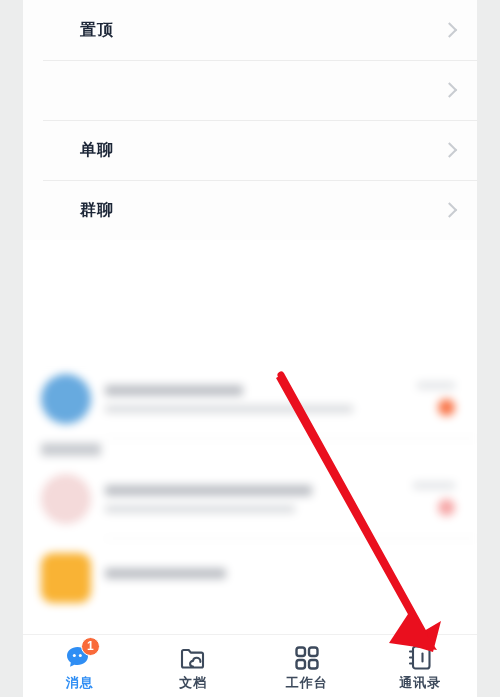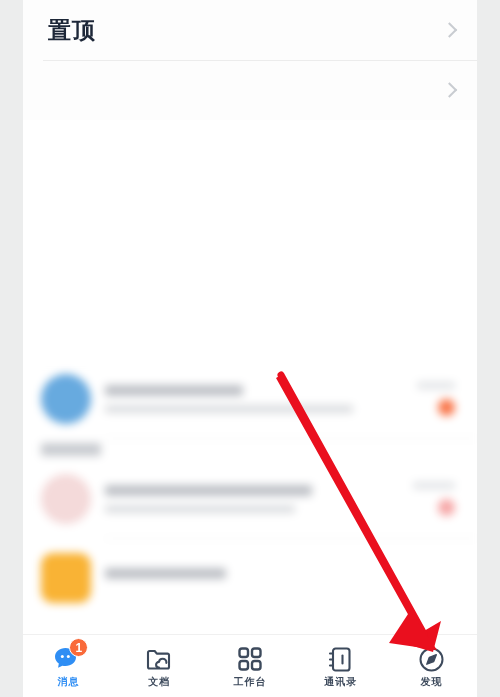--- a/index.html
+++ b/index.html
@@ -31,25 +31,26 @@
     padding-right:20px;
   }
   .settings-row + .settings-row::before {
     content:"";
     position:absolute;
     left:20px; right:0; top:0;
     height:1px;
     background:#ececec;
   }
   .settings-row .label {
-    font-size:23px;
+    font-size:16px;
     font-weight:bold;
     color:#1d2738;
     letter-spacing:1px;
     line-height:1;
+    margin-left:32px;
   }
   .chev {
     position:absolute;
     right:22px; top:50%;
     width:11px; height:11px;
     border-top:2px solid #c9ccd1;
     border-right:2px solid #c9ccd1;
     transform:translateY(-50%) rotate(45deg);
   }
 
@@ -128,21 +129,21 @@
     flex:1;
     display:flex;
     flex-direction:column;
     align-items:center;
     justify-content:center;
     position:relative;
   }
   .tab .ico { height:28px; display:flex; align-items:center; justify-content:center; position:relative; }
   .tab .tlabel {
     margin-top:4px;
-    font-size:10px;
+    font-size:13px;
     font-weight:bold;
     color:#3d4a5c;
     letter-spacing:1px;
     line-height:1;
   }
   .tab.active .tlabel { color:#2f8ef4; }
   .badge {
     position:absolute;
     left:16px; top:-7px;
     min-width:19px; height:19px;
@@ -202,21 +203,29 @@
 
     <div class="settings-row">
       <span class="label">置顶</span>
       <span class="chev"></span>
     </div>
 
     <div class="settings-row">
       <span class="chev"></span>
     </div>
 
-
+    <div class="settings-row">
+      <span class="label">单聊</span>
+      <span class="chev"></span>
+    </div>
+
+    <div class="settings-row">
+      <span class="label">群聊</span>
+      <span class="chev"></span>
+    </div>
 
 
 
   </div>
 
   <div class="watermark">
     <div class="wm-main">Baidu经验</div>
     <div class="wm-sub">jingyan.baidu.com</div>
   </div>
 
@@ -260,29 +269,20 @@
       <div class="ico">
         <svg width="25" height="27" viewBox="0 0 25 27" fill="none" stroke="#3d4a5c" stroke-width="2.1" stroke-linecap="round">
           <rect x="5" y="2.5" width="16.5" height="22" rx="2.6"></rect>
           <path d="M14.5 9.5v8"></path>
           <path d="M5 7.5H2M5 13.5H2M5 19.5H2"></path>
         </svg>
       </div>
       <div class="tlabel">通讯录</div>
     </div>
 
-    <div class="tab">
-      <div class="ico">
-        <svg width="27" height="27" viewBox="0 0 27 27" fill="none" stroke="#3d4a5c" stroke-width="2">
-          <circle cx="13.5" cy="13.5" r="11"></circle>
-          <path d="M18.3 8.7l-2.6 6.9-6.9 2.6 2.6-6.9z" fill="#3d4a5c" stroke-width="1.4" stroke-linejoin="round"></path>
-        </svg>
-      </div>
-      <div class="tlabel">发现</div>
-    </div>
 
   </div>
 
 </div>
 
 <svg id="arrow" viewBox="0 0 500 697">
   <path d="M281 375 L424 631 L441 621 L433 652 L403 643 L419 634 L276 378 Z" fill="#ea0f1e"></path>
   <path d="M281 375 L424 634" stroke="#ea0f1e" stroke-width="7" stroke-linecap="round"></path>
   <path d="M410 611 L437 650 L389 643 Z" fill="#ea0f1e"></path>
 </svg>

